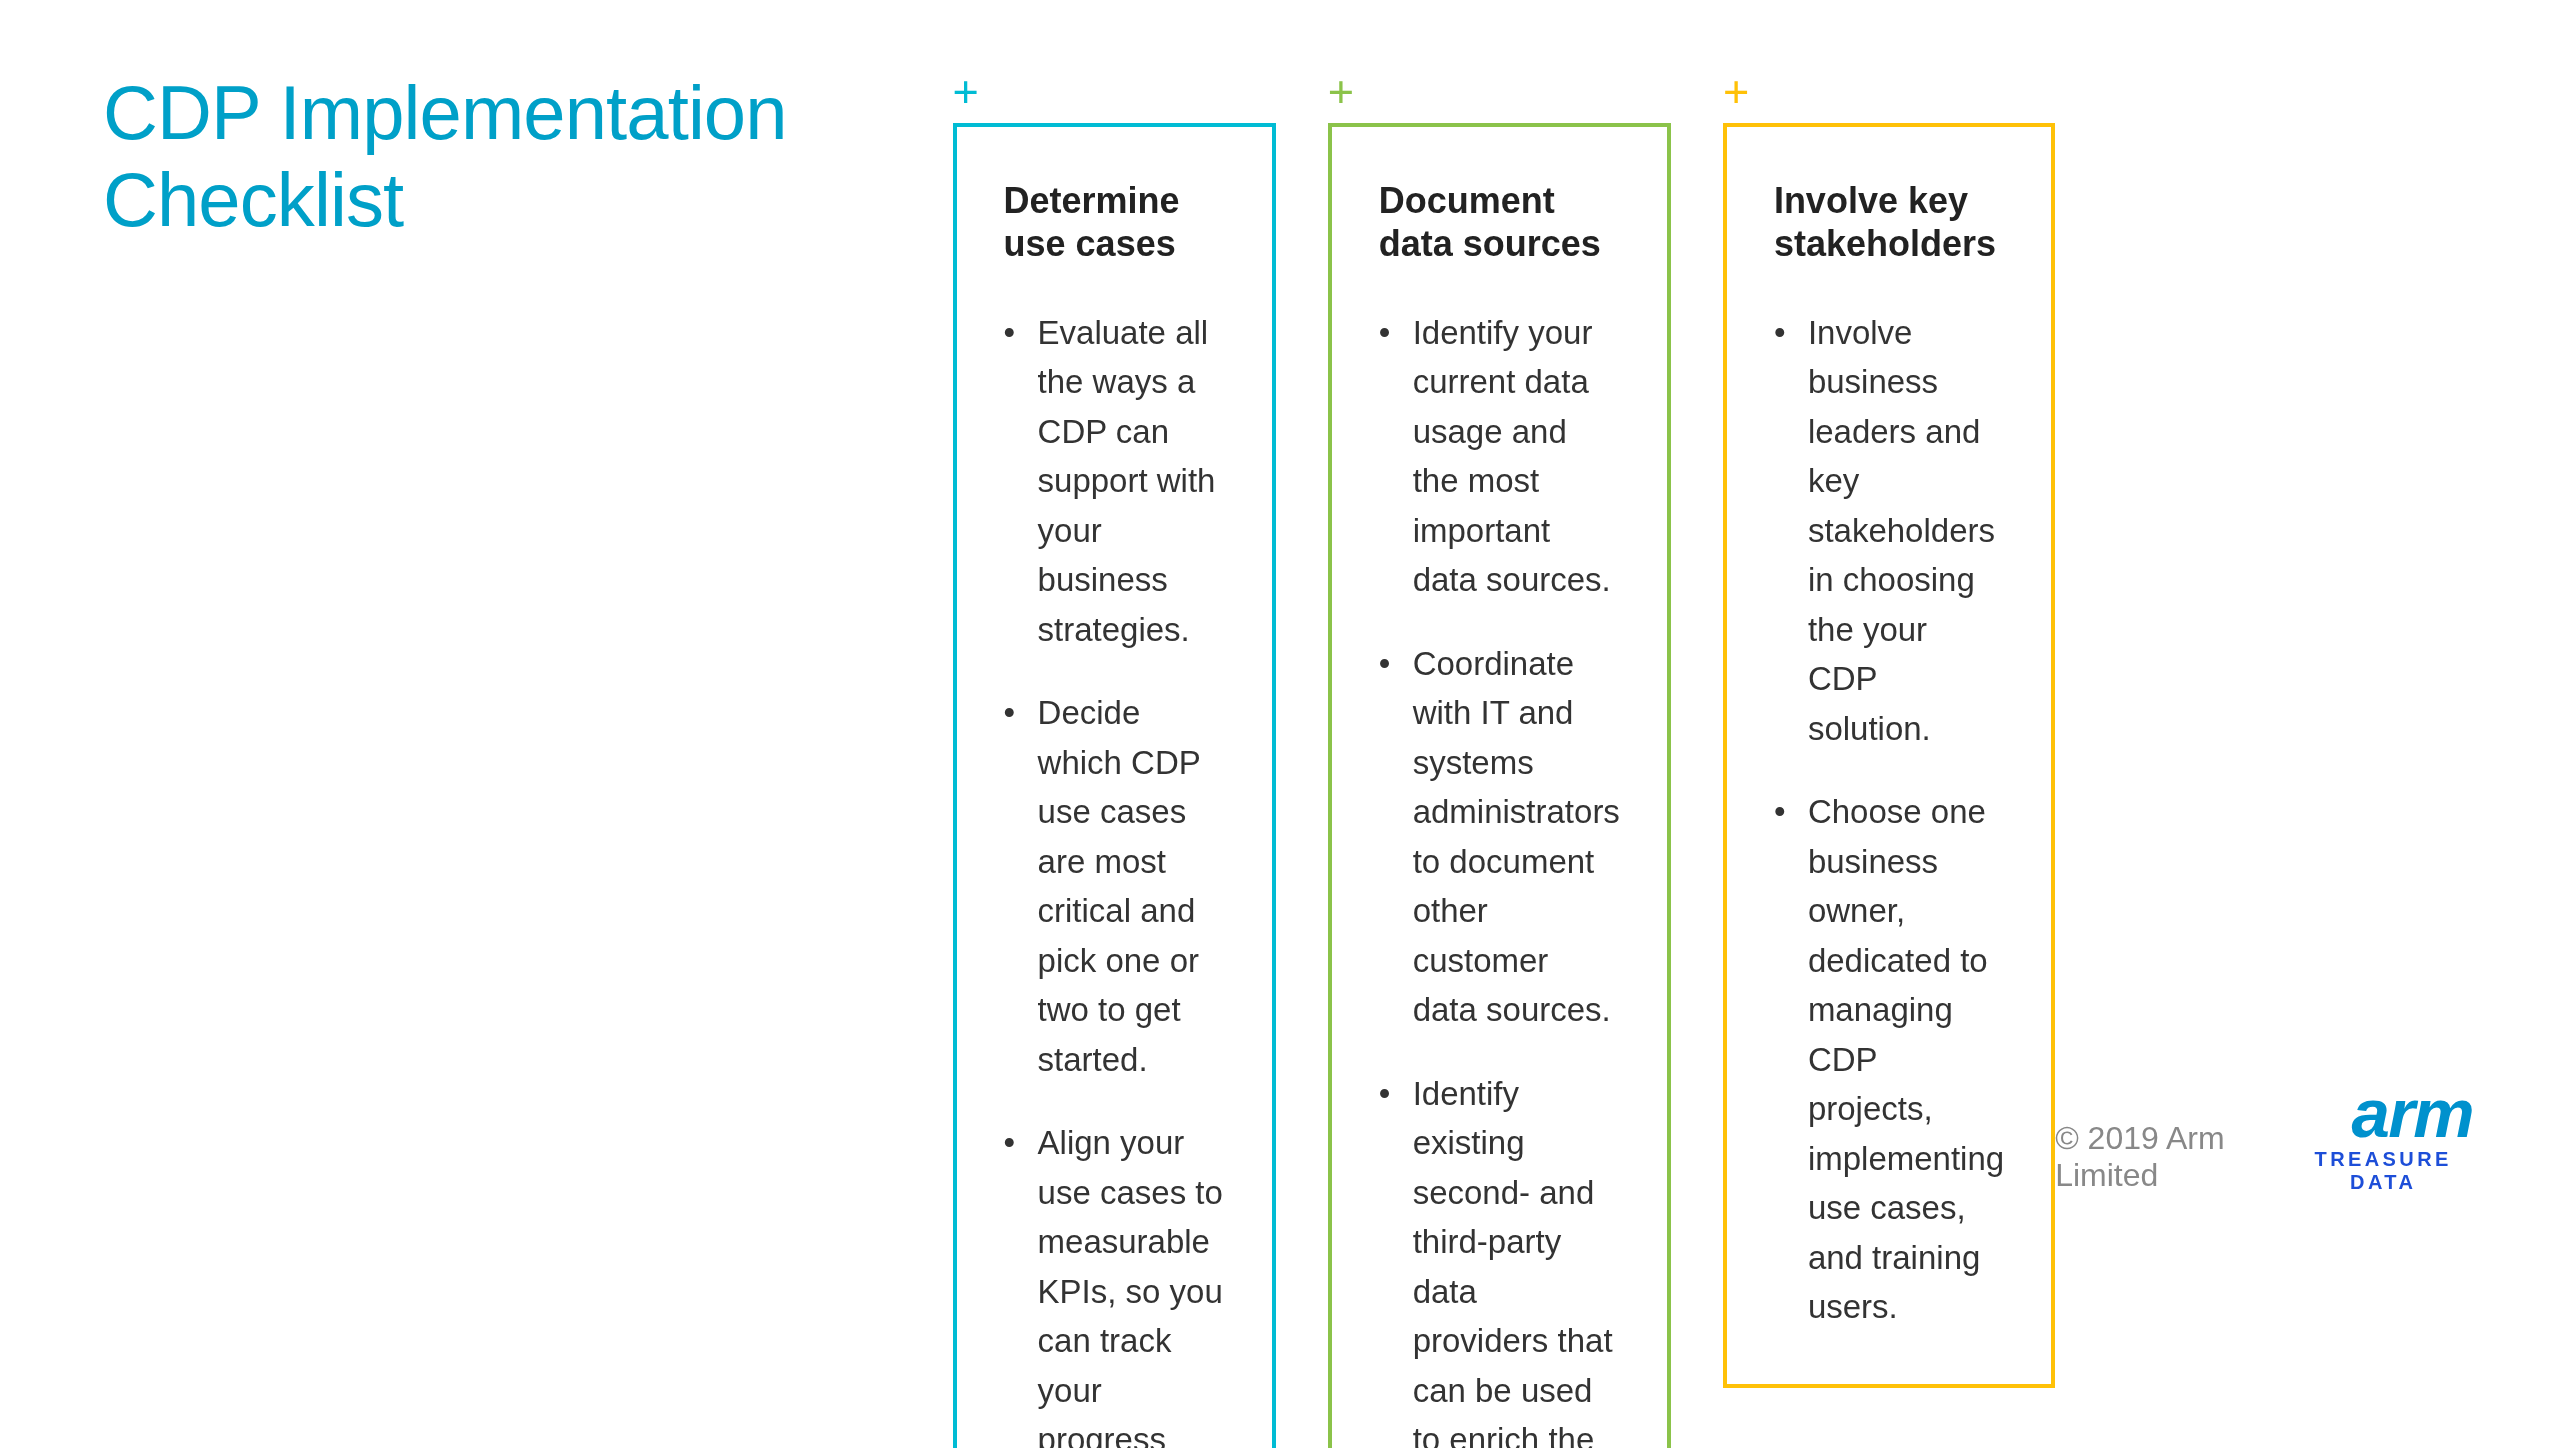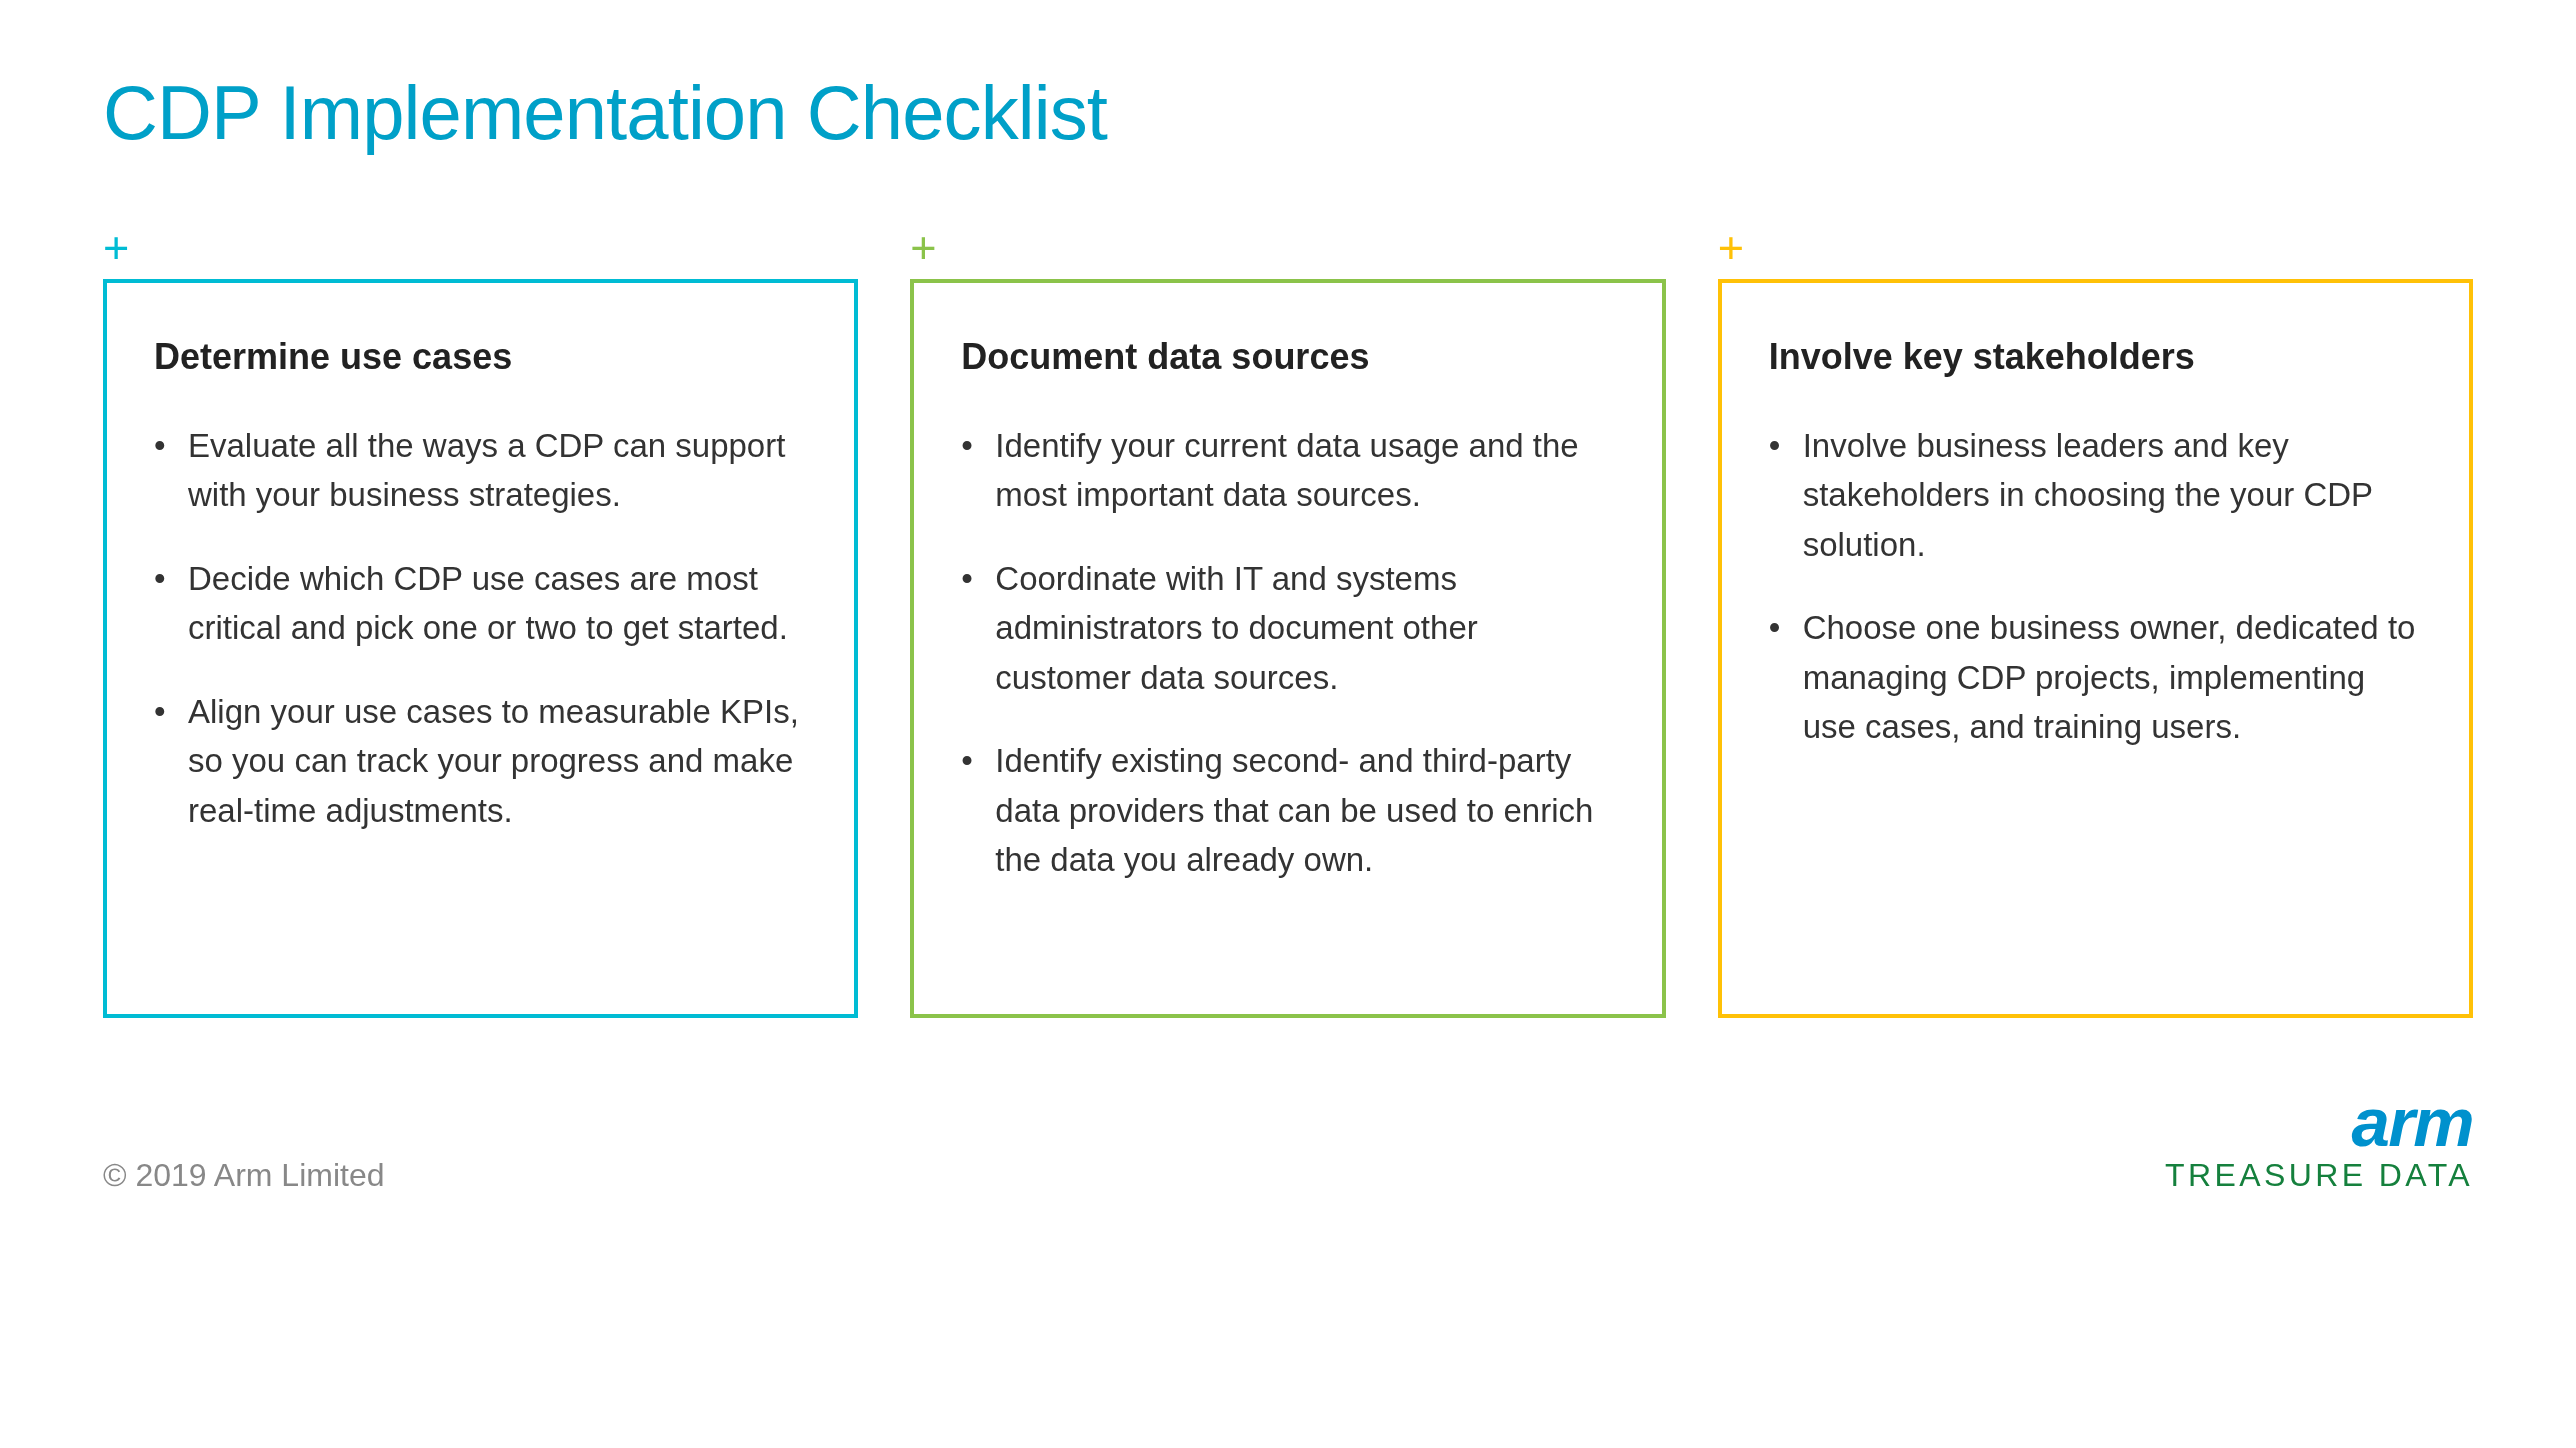--- a/index.html
+++ b/index.html
@@ -11,21 +11,20 @@
       height: 1449px;
       overflow: hidden;
       position: relative;
     }
 
     .page {
       width: 2576px;
       height: 1246px;
       padding: 69px 103px 52px 103px;
       display: flex;
-      flex-direction: column;
     }
 
     .main-title {
       color: #00a0c8;
       font-size: 76px;
       font-weight: 300;
       margin-bottom: 69px;
       letter-spacing: -0.9px;
     }
 
@@ -124,24 +123,24 @@
       font-size: 69px;
       font-weight: 700;
       color: #0091cd;
       letter-spacing: -1.7px;
       line-height: 1;
       font-style: italic;
       margin-top: 27px;
     }
 
     .logo-treasure {
-      font-size: 32px;
-      color: #15803d;
+      font-size: 20px;
+      color: #1d4ed8;
       letter-spacing: 3.4px;
-      font-weight: 400;
+      font-weight: 700;
       text-align: center;
     }
   </style>
 </head>
 <body>
 
 <div class="page">
   <h1 class="main-title">CDP Implementation Checklist</h1>
 
   <div class="cards-row">

